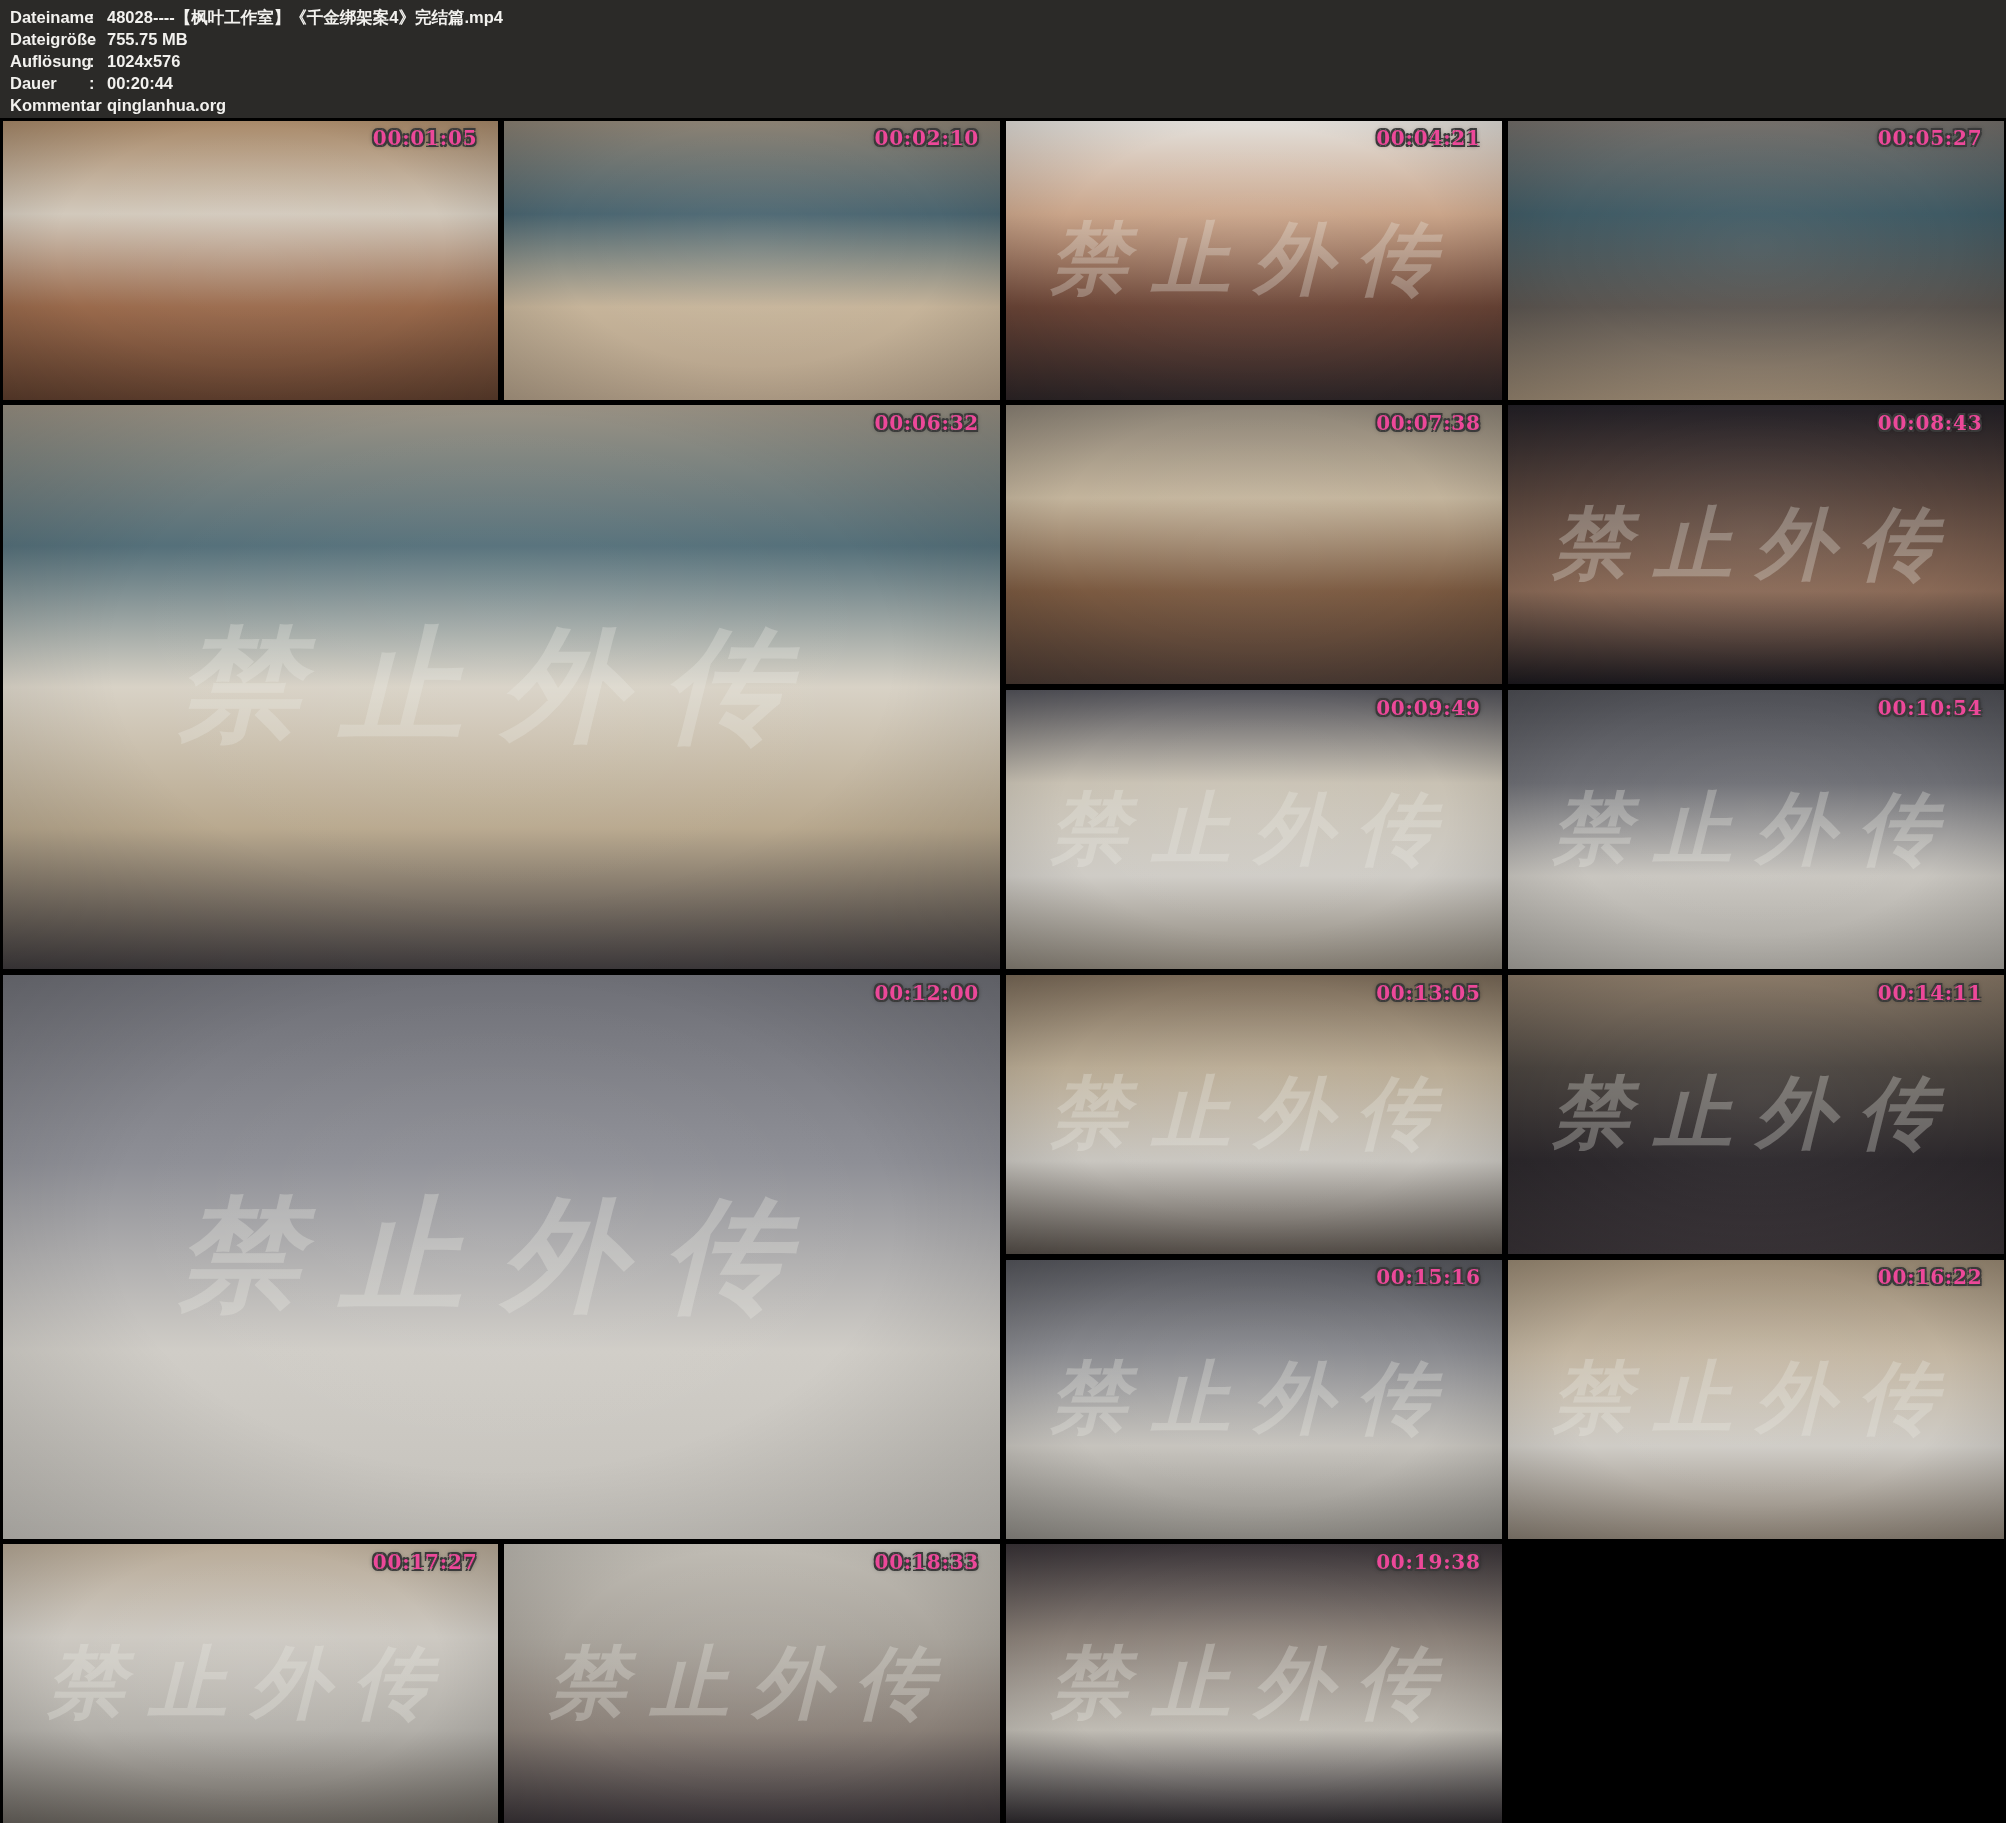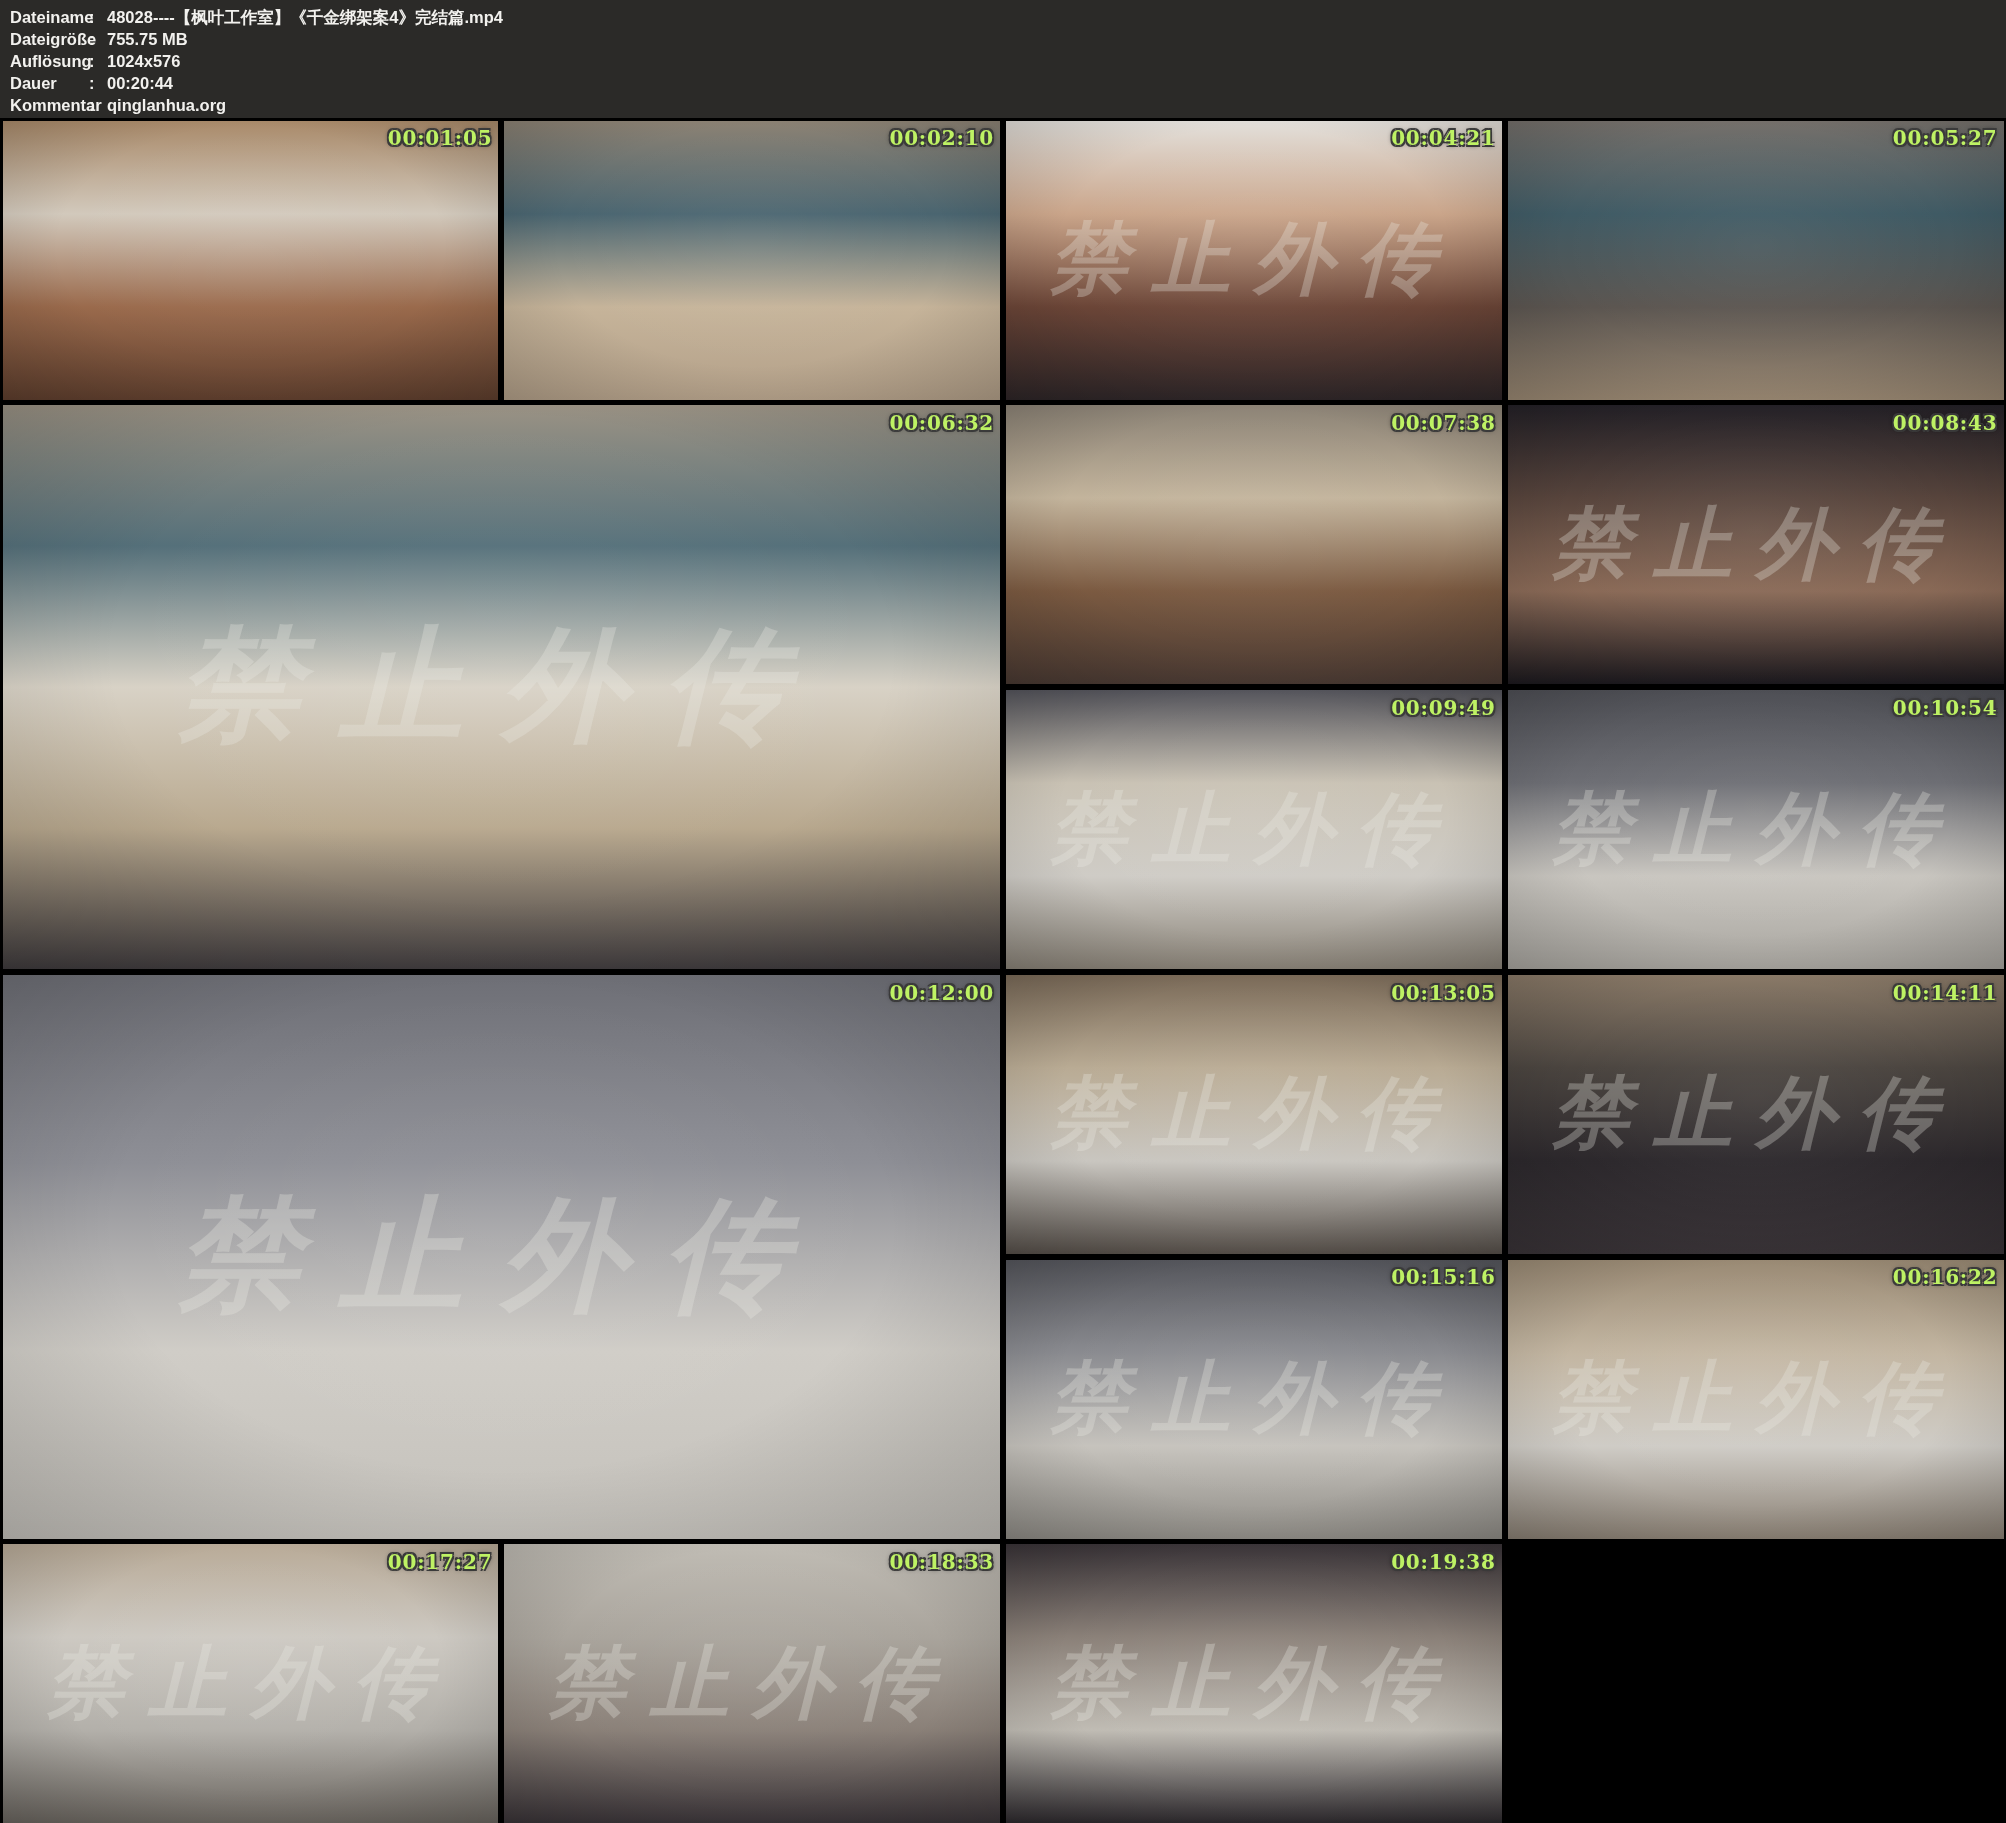--- a/index.html
+++ b/index.html
@@ -64,26 +64,26 @@
     position: absolute;
     inset: 0;
     background: radial-gradient(ellipse at 50% 45%,
                 rgba(255,255,255,0.06) 0%,
                 rgba(0,0,0,0.00) 55%,
                 rgba(0,0,0,0.18) 100%);
   }
   .thumb .ts {
     position: absolute;
     top: 5.8px;
-    right: 6px;
+    right: 21px;
     font-family: "DejaVu Serif", serif;
     font-weight: bold;
     font-size: 20px;
     letter-spacing: 0.8px;
-    color: #bef264;
+    color: #ec4899;
     text-shadow:
       -1.7px -1.7px 0 #3a3a3a, 1.7px -1.7px 0 #3a3a3a,
       -1.7px  1.7px 0 #3a3a3a, 1.7px  1.7px 0 #3a3a3a,
        0 0 5px rgba(0,0,0,0.8);
   }
   .thumb .wm {
     position: absolute;
     top: 50%;
     left: 50%;
     transform: translate(-50%, -50%);

